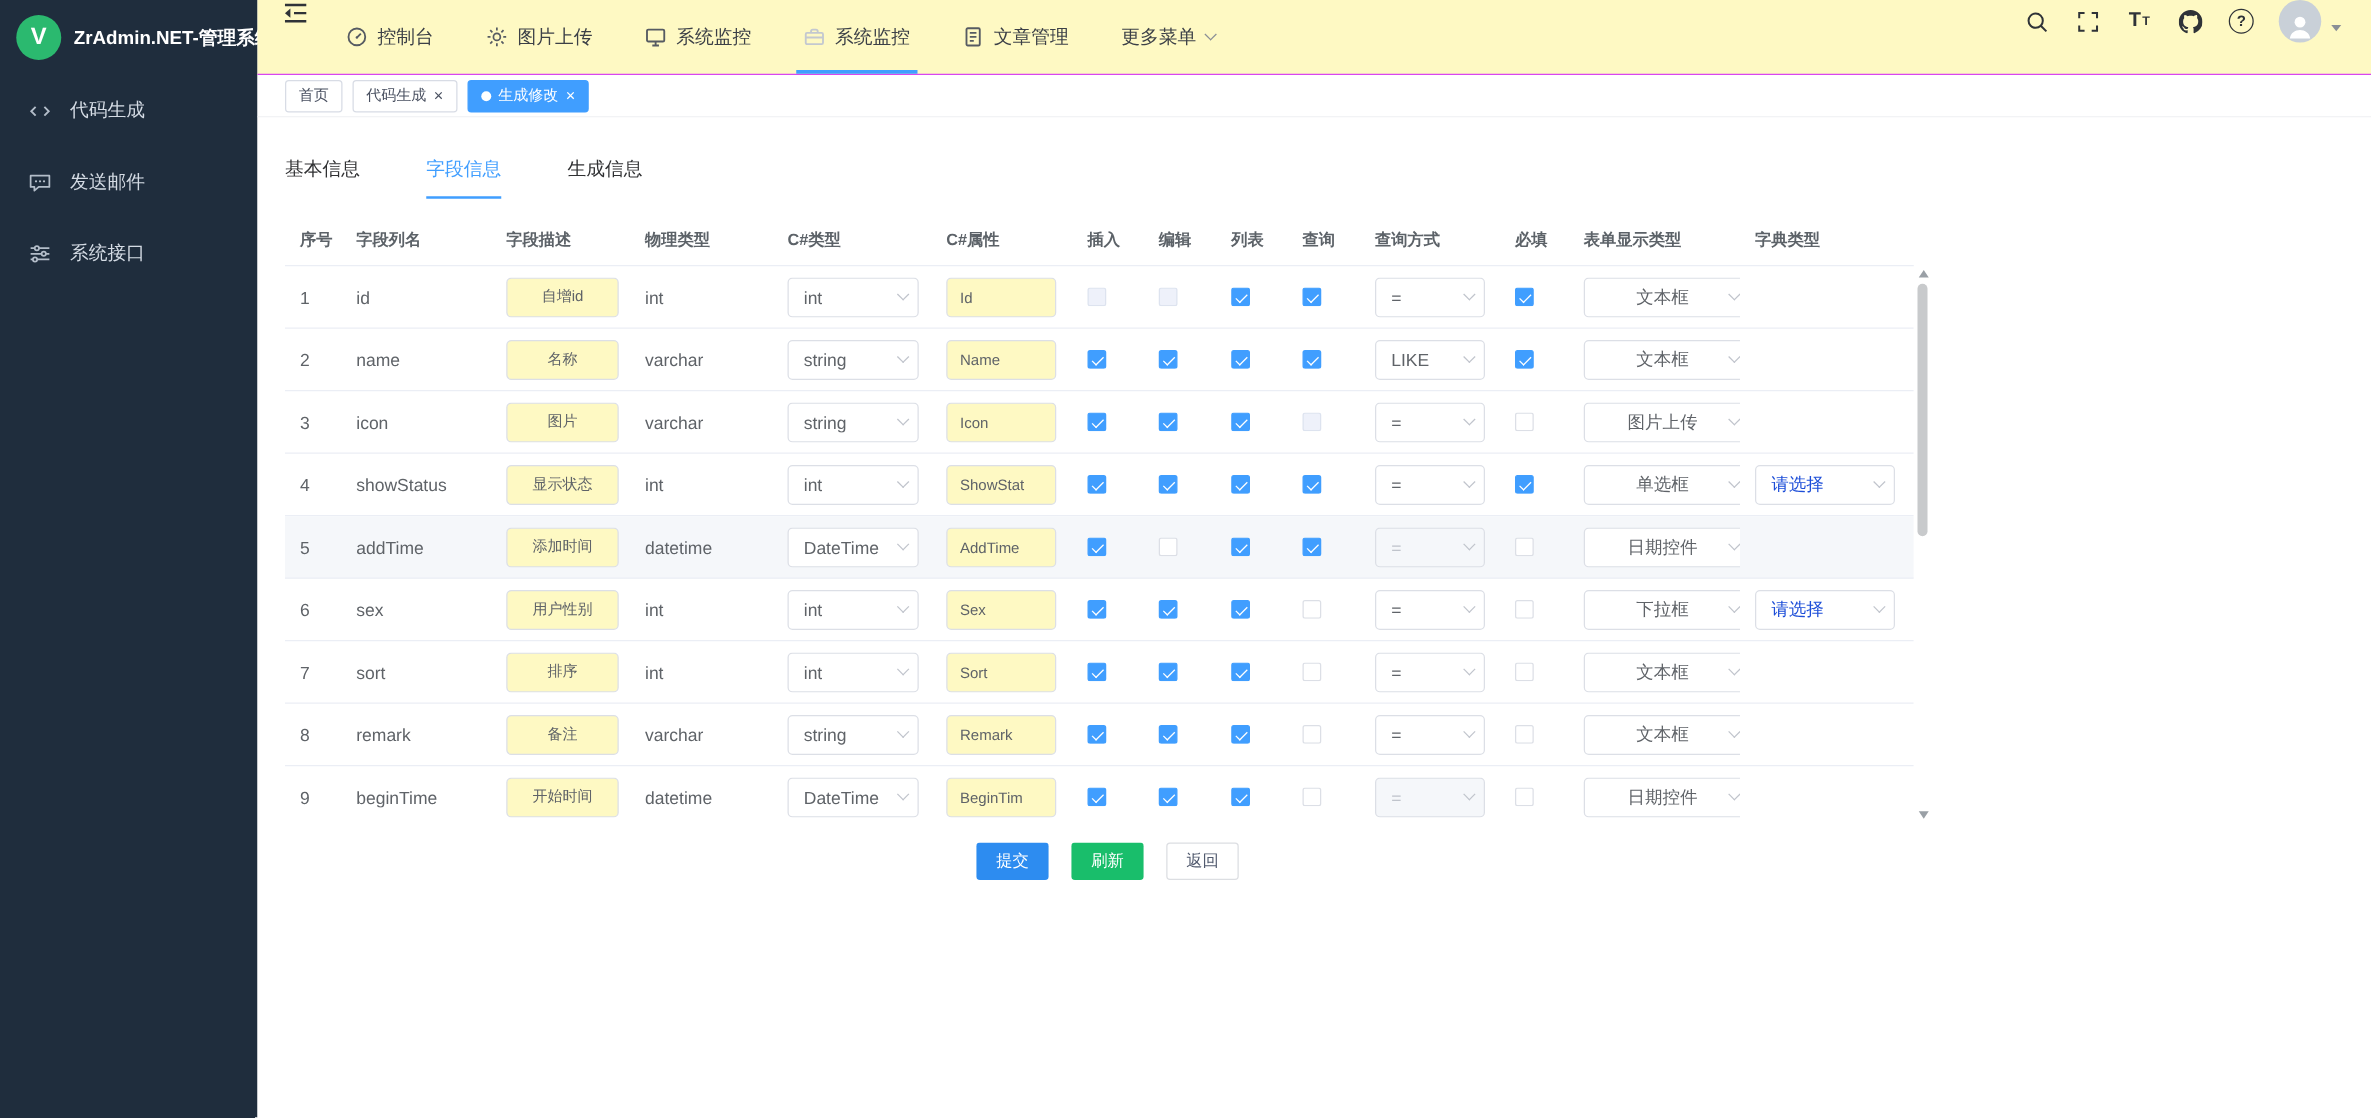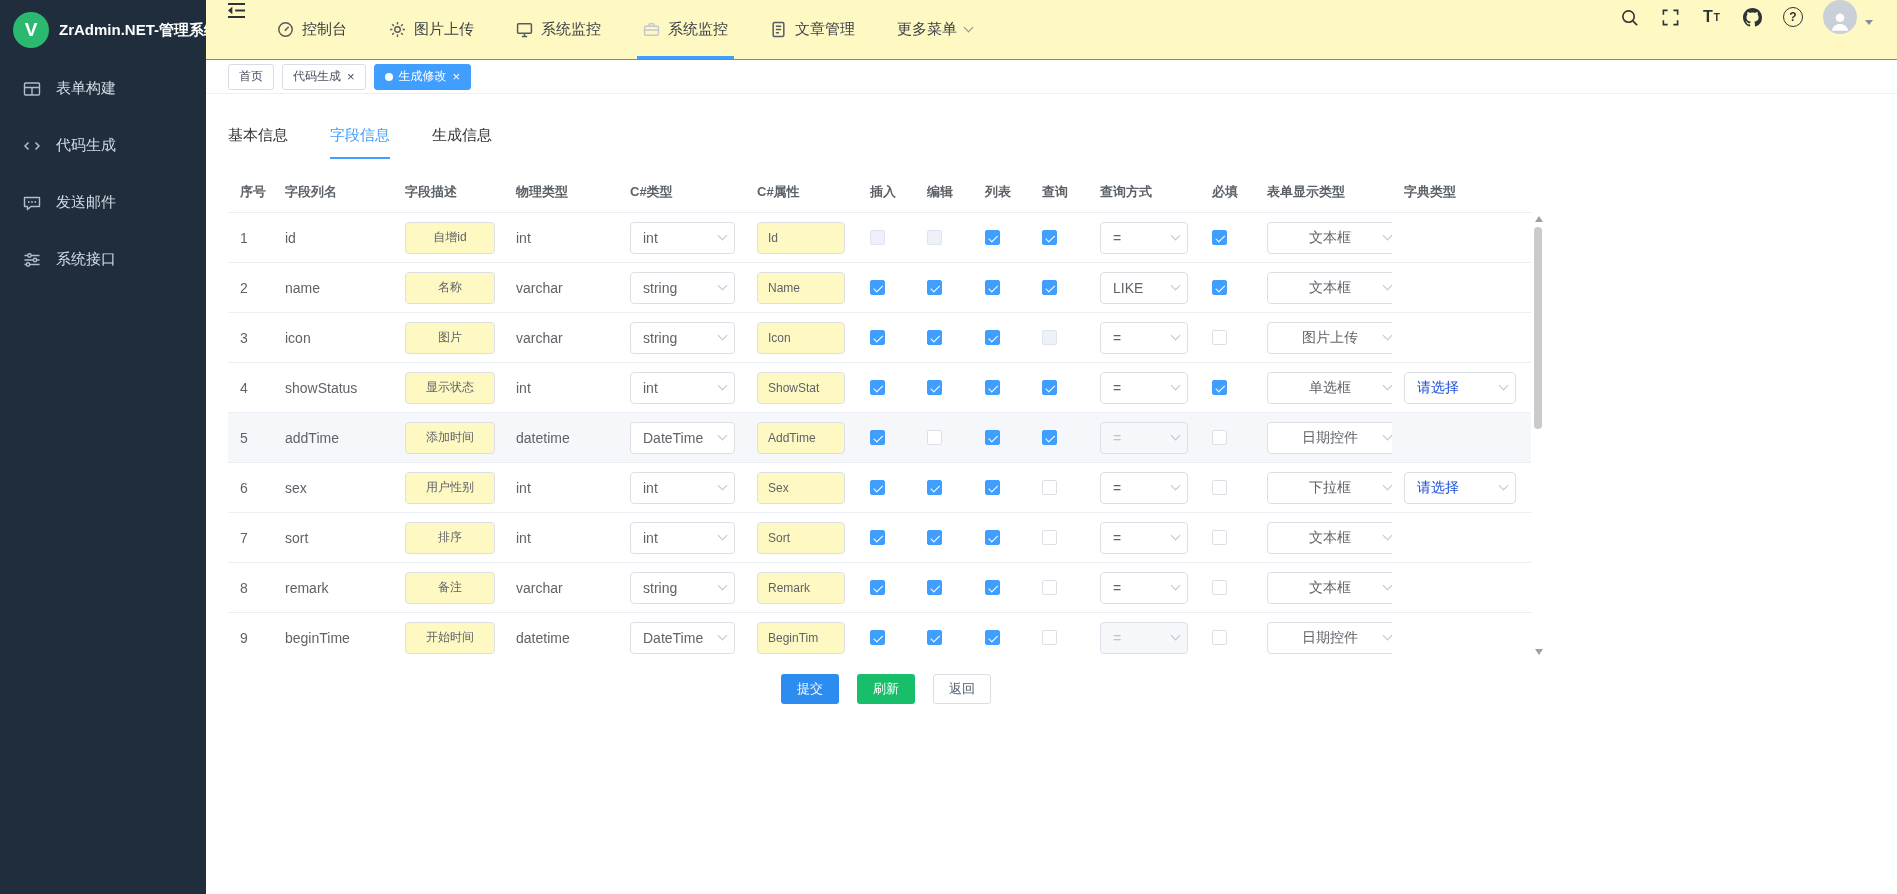--- a/index.html
+++ b/index.html
@@ -41,21 +41,21 @@
 
   
   .tagbar{height:34px;display:flex;align-items:center;gap:8px;padding-left:22px;border-bottom:1px solid #eef0f2;background:#fff;flex-shrink:0}
   .tag{height:26px;display:inline-flex;align-items:center;padding:0 10px;border:1px solid #d8dce5;background:#fff;font-size:12px;color:#495060;border-radius:3px;cursor:pointer;gap:6px;white-space:nowrap}
   .tag.active{background:var(--accent);border-color:var(--accent);color:#fff}
   .tag-dot{width:8px;height:8px;border-radius:50%;background:#fff;display:inline-block}
   .tag-x{font-style:normal;font-size:13px;line-height:1;cursor:pointer}
 
   
   .content{flex:1;background:#fff;overflow:hidden}
-  .form-tabs{display:flex;gap:42px;margin:32px 0 0 22px}
+  .form-tabs{display:flex;gap:53px;margin:32px 0 0 22px}
   .ftab{font-size:15px;color:#303133;padding-bottom:14px;cursor:pointer;position:relative}
   .ftab.active{color:var(--accent)}
   .ftab.active::after{content:"";position:absolute;left:0;right:0;bottom:0;height:2px;background:var(--accent)}
 
   .table-outer{position:relative;width:1316px;margin:12px 0 0 22px}
   .thead,.trow{display:grid;grid-template-columns:45px 120px 111px 114px 127px 113px 57px 58px 57px 58px 112px 55px 137px 139px;align-items:center}
   .thead{height:42px;border-bottom:1px solid #ebeef5;width:1303px}
   .th{font-size:13px;color:#5c6268;font-weight:bold;padding-left:12px;white-space:nowrap;overflow:hidden}
   .tbody-viewport{height:445px;overflow:hidden;width:1303px}
   .trow{height:50px;border-bottom:1px solid #ebeef5}
@@ -93,27 +93,20 @@
 <body>
 
 <div class="app">
 
   <aside class="sidebar">
     <div class="logo-row">
       <span class="logo-circle">V</span>
       <span class="app-title">ZrAdmin.NET-管理系统</span>
     </div>
     <nav>
-      <div class="menu-item">
-        <svg viewBox="0 0 18 18" fill="none" stroke="currentColor" stroke-width="1.4">
-            <rect x="1.5" y="3" width="15" height="12" rx="1.2"></rect>
-            <path d="M1.5 7.5h15M9 7.5V15"></path>
-          </svg>
-        <span>表单构建</span>
-      </div>
       <div class="menu-item">
         <svg viewBox="0 0 18 18" fill="none" stroke="currentColor" stroke-width="1.5">
             <path d="M5.5 5.5L2 9l3.5 3.5M12.5 5.5L16 9l-3.5 3.5"></path>
           </svg>
         <span>代码生成</span>
       </div>
       <div class="menu-item">
         <svg viewBox="0 0 18 18" fill="none" stroke="currentColor" stroke-width="1.4">
             <path d="M1.5 3.5h15v9h-8.5l-3.5 3v-3h-3z" stroke-linejoin="round"></path>
             <circle cx="5.8" cy="8" r="0.9" fill="currentColor" stroke="none"></circle>

